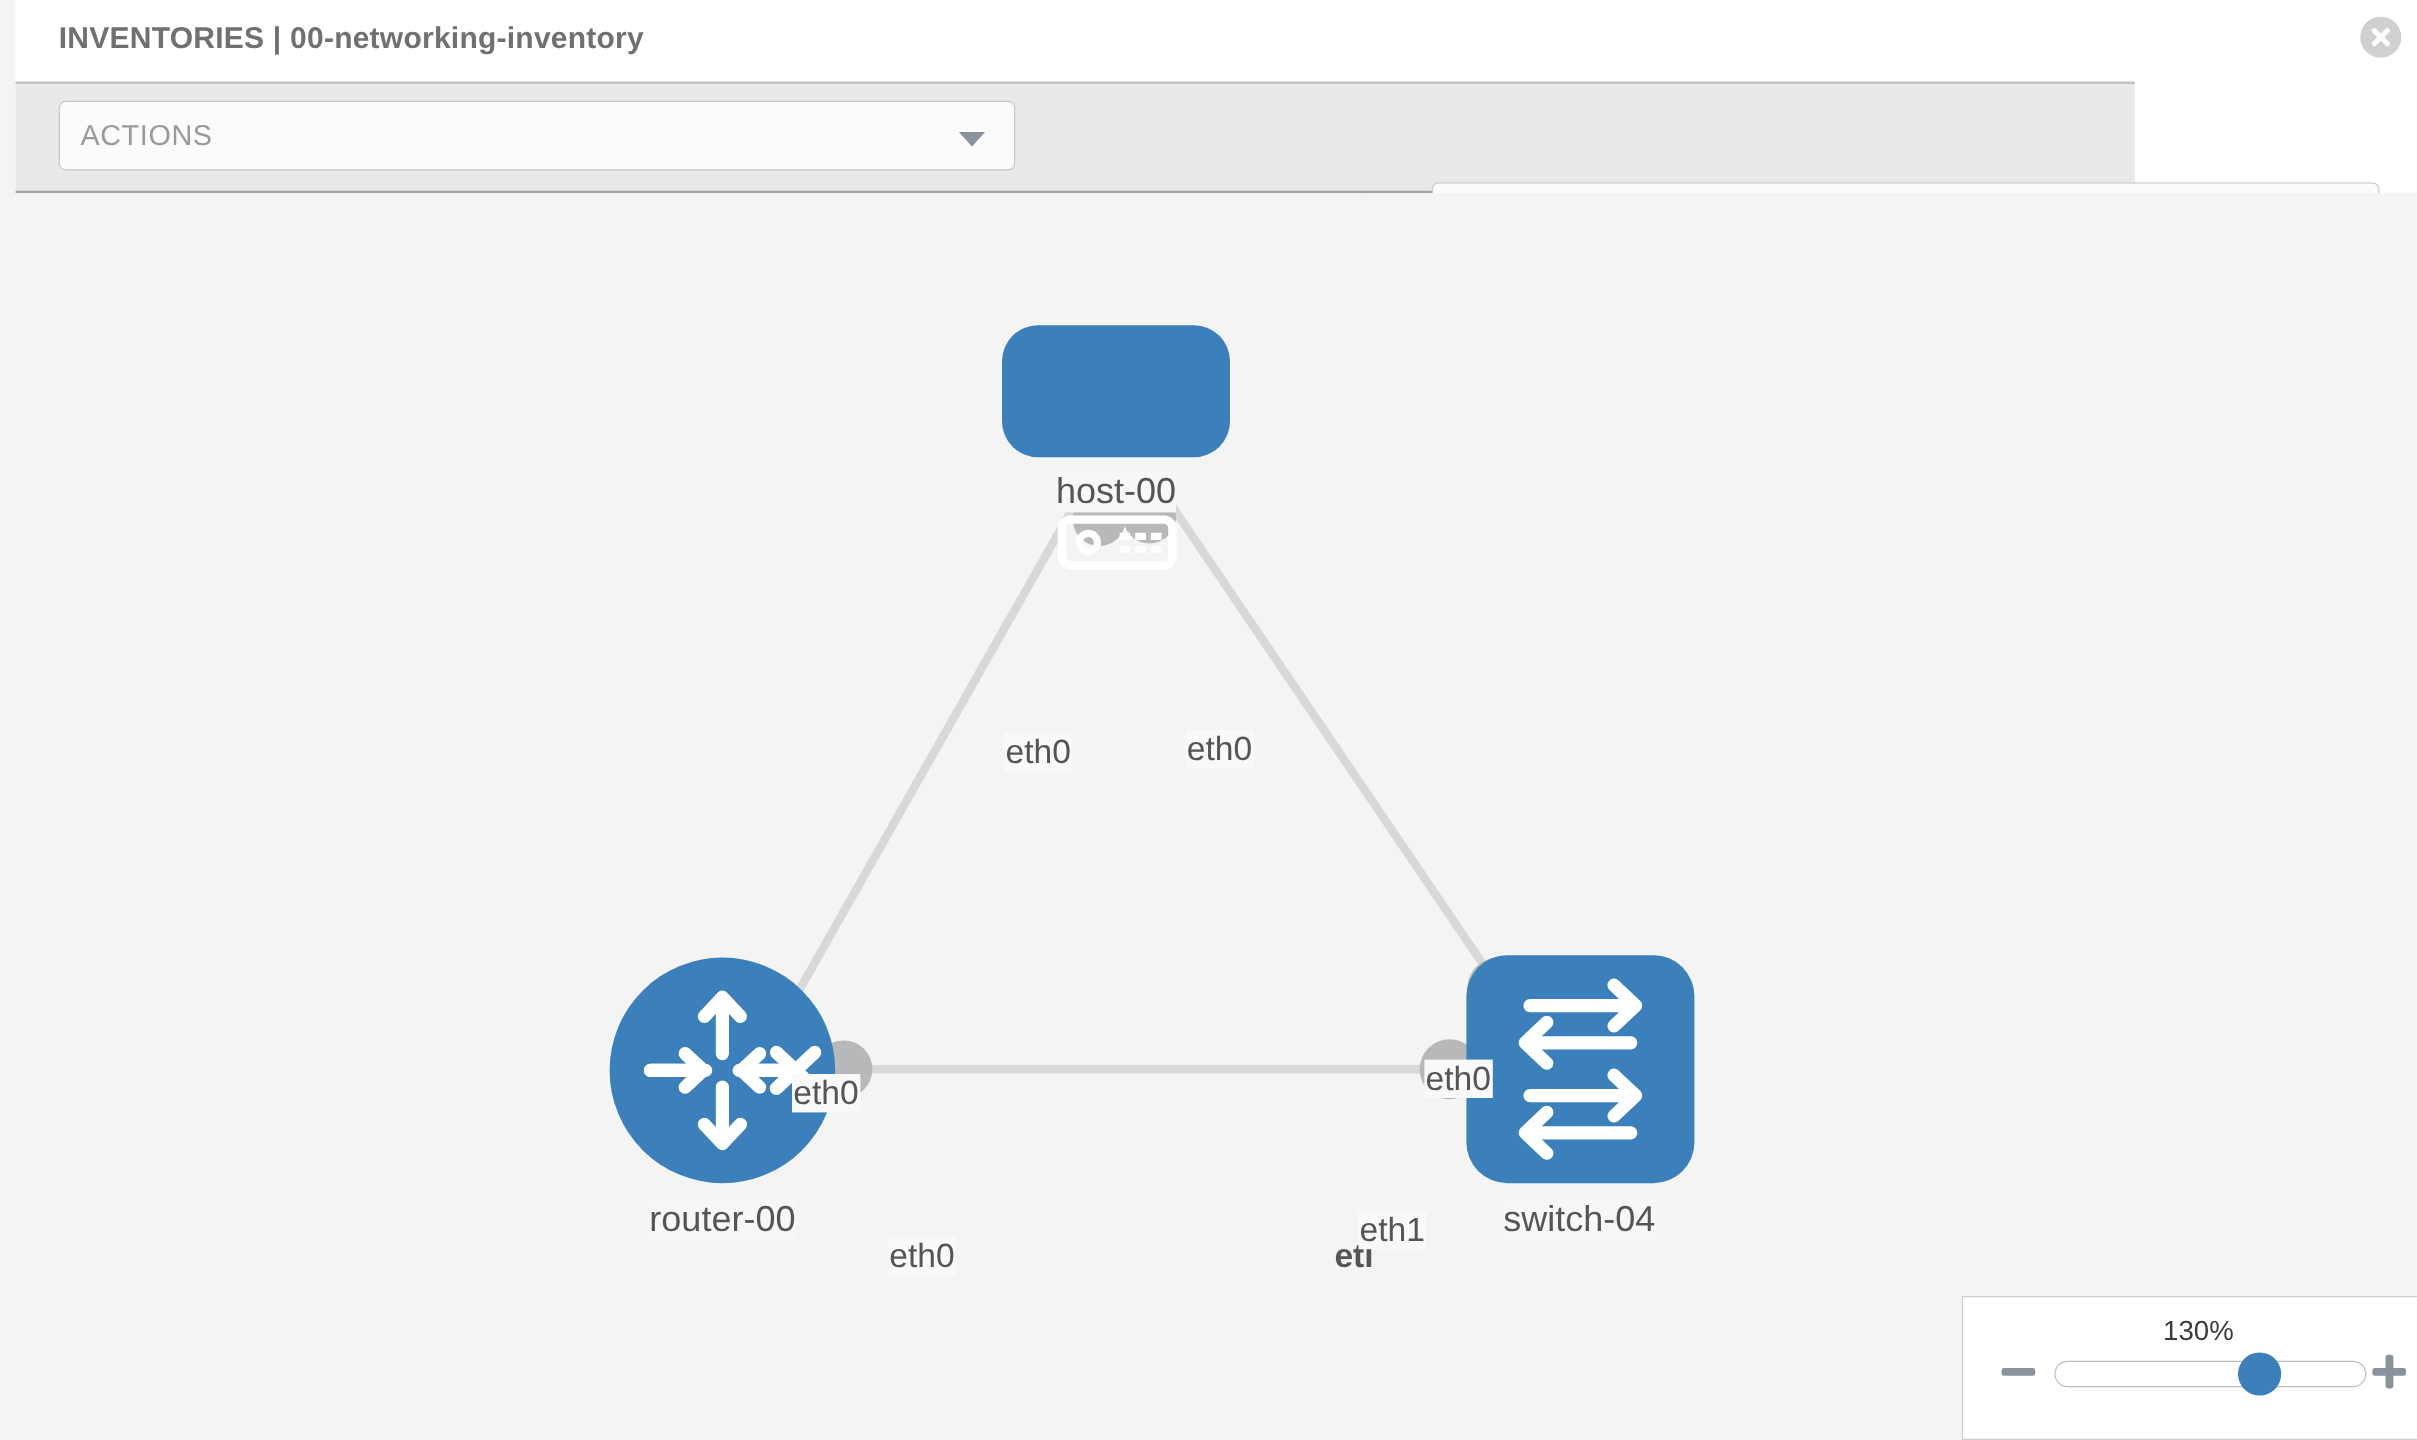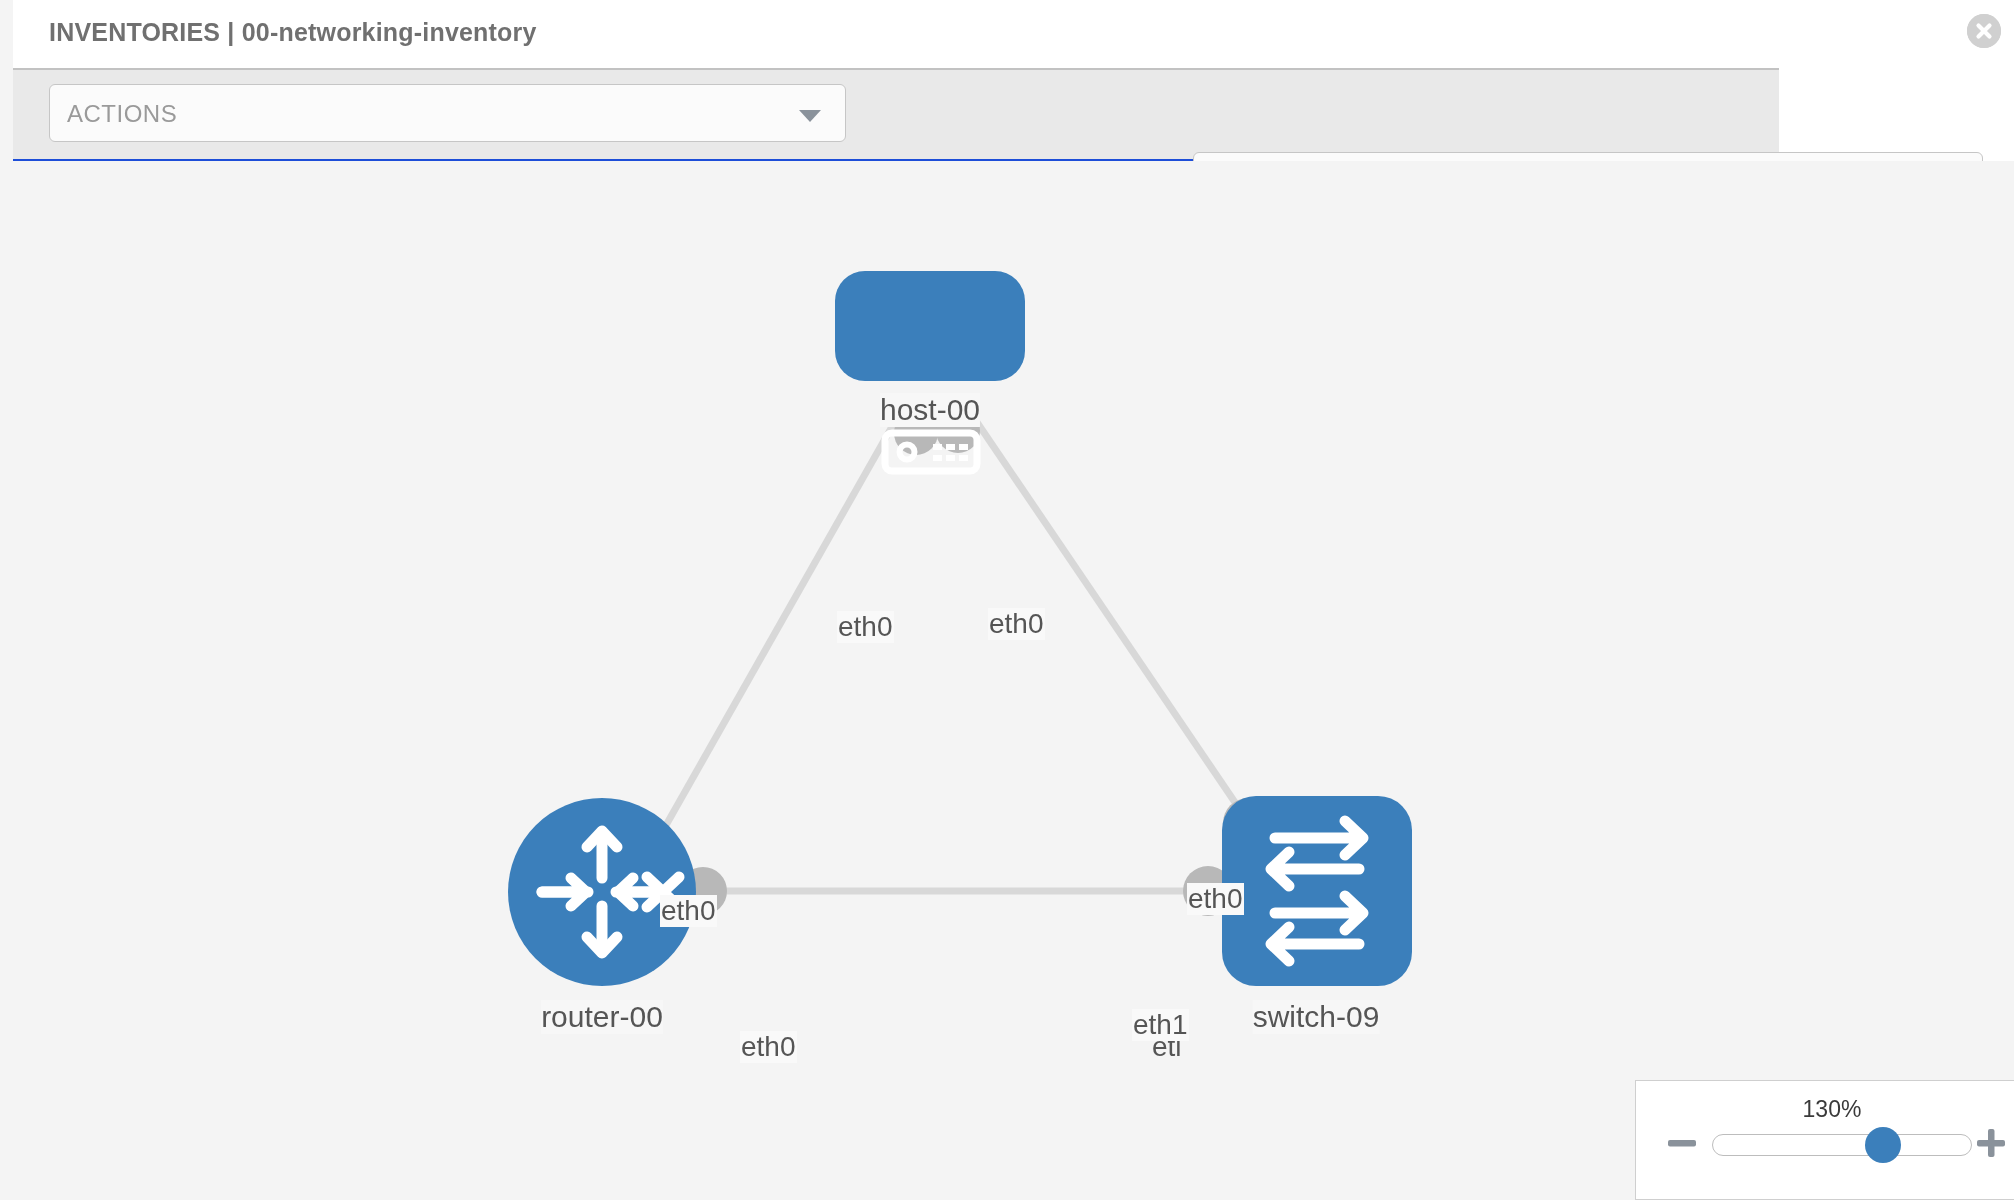--- a/index.html
+++ b/index.html
@@ -52,21 +52,21 @@
   .close-btn svg { display: block; }
 
   
   .toolbar {
     position: absolute;
     left: 0; top: 68px;
     width: 1766px;
     height: 93px;
     background: #e9e9e9;
     border-top: 2px solid #c2c2c2;
-    border-bottom: 2px solid #1d4ed8;
+    border-bottom: 2px solid #a3a3a3;
     box-sizing: border-box;
     padding-left: 44px;
   }
 
   .actions-select {
     position: absolute;
     left: 36px;
     top: 14px;
     width: 797px;
     height: 58px;
@@ -305,28 +305,28 @@
           <path d="M-42 -53 L45 -53 M28 -70 L46 -53 L28 -36"></path>
           <path d="M42 -22 L-45 -22 M-28 -39 L-46 -22 L-28 -5"></path>
           <path d="M-42 22 L45 22 M28 5 L46 22 L28 39"></path>
           <path d="M42 53 L-45 53 M-28 36 L-46 53 L-28 70"></path>
         </g>
       </g>
     </svg>
 
     <div class="node-label" style="left:917px; top:232px;">host-00</div>
     <div class="node-label" style="left:589px; top:839px;">router-00</div>
-    <div class="node-label" style="left:1303px; top:839px;">switch-09</div>
+    <div class="node-label" style="left:1303px; top:839px;">switch-04</div>
 
     <div class="edge-label" style="left:824px; top:450px;">eth0</div>
     <div class="edge-label" style="left:975px; top:447px;">eth0</div>
     <div class="edge-label" style="left:647px; top:734px;">eth0</div>
     <div class="edge-label" style="left:1174px; top:722px;">eth0</div>
     <div class="edge-label" style="left:727px; top:870px;">eth0</div>
-    <div class="edge-label" style="left:1138px; top:870px; background:transparent;">etl</div>
+    <div class="edge-label" style="left:1098px; top:870px; background:transparent;font-weight:bold;">etl</div>
     <div class="edge-label" style="left:1119px; top:848px;">eth1</div>
 
     <div class="zoom-panel" style="left:1622px; top:919px;">
       <div class="zoom-pct">130%</div>
       <div class="zoom-minus">
         <svg width="32" height="32" viewBox="0 0 32 32">
           <rect x="2" y="13" width="28" height="6.5" rx="2" fill="#8a929b"></rect>
         </svg>
       </div>
       <div class="zoom-track"></div>

